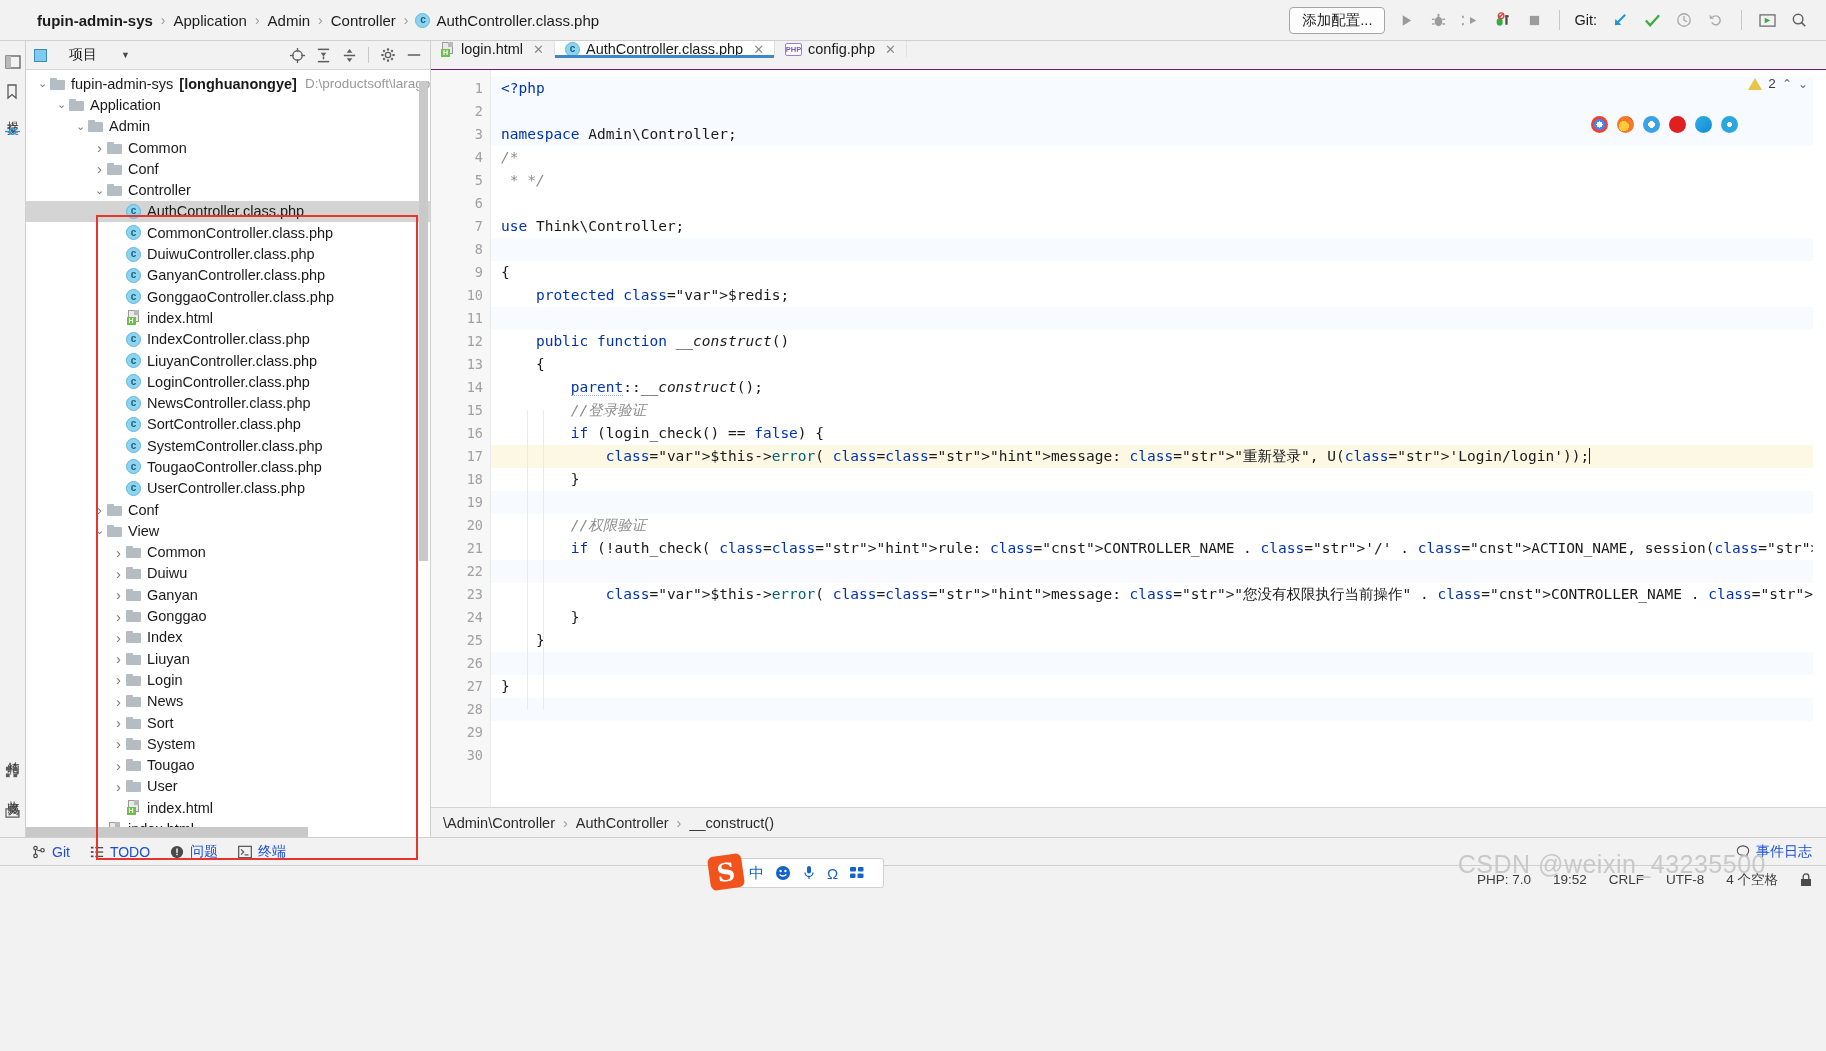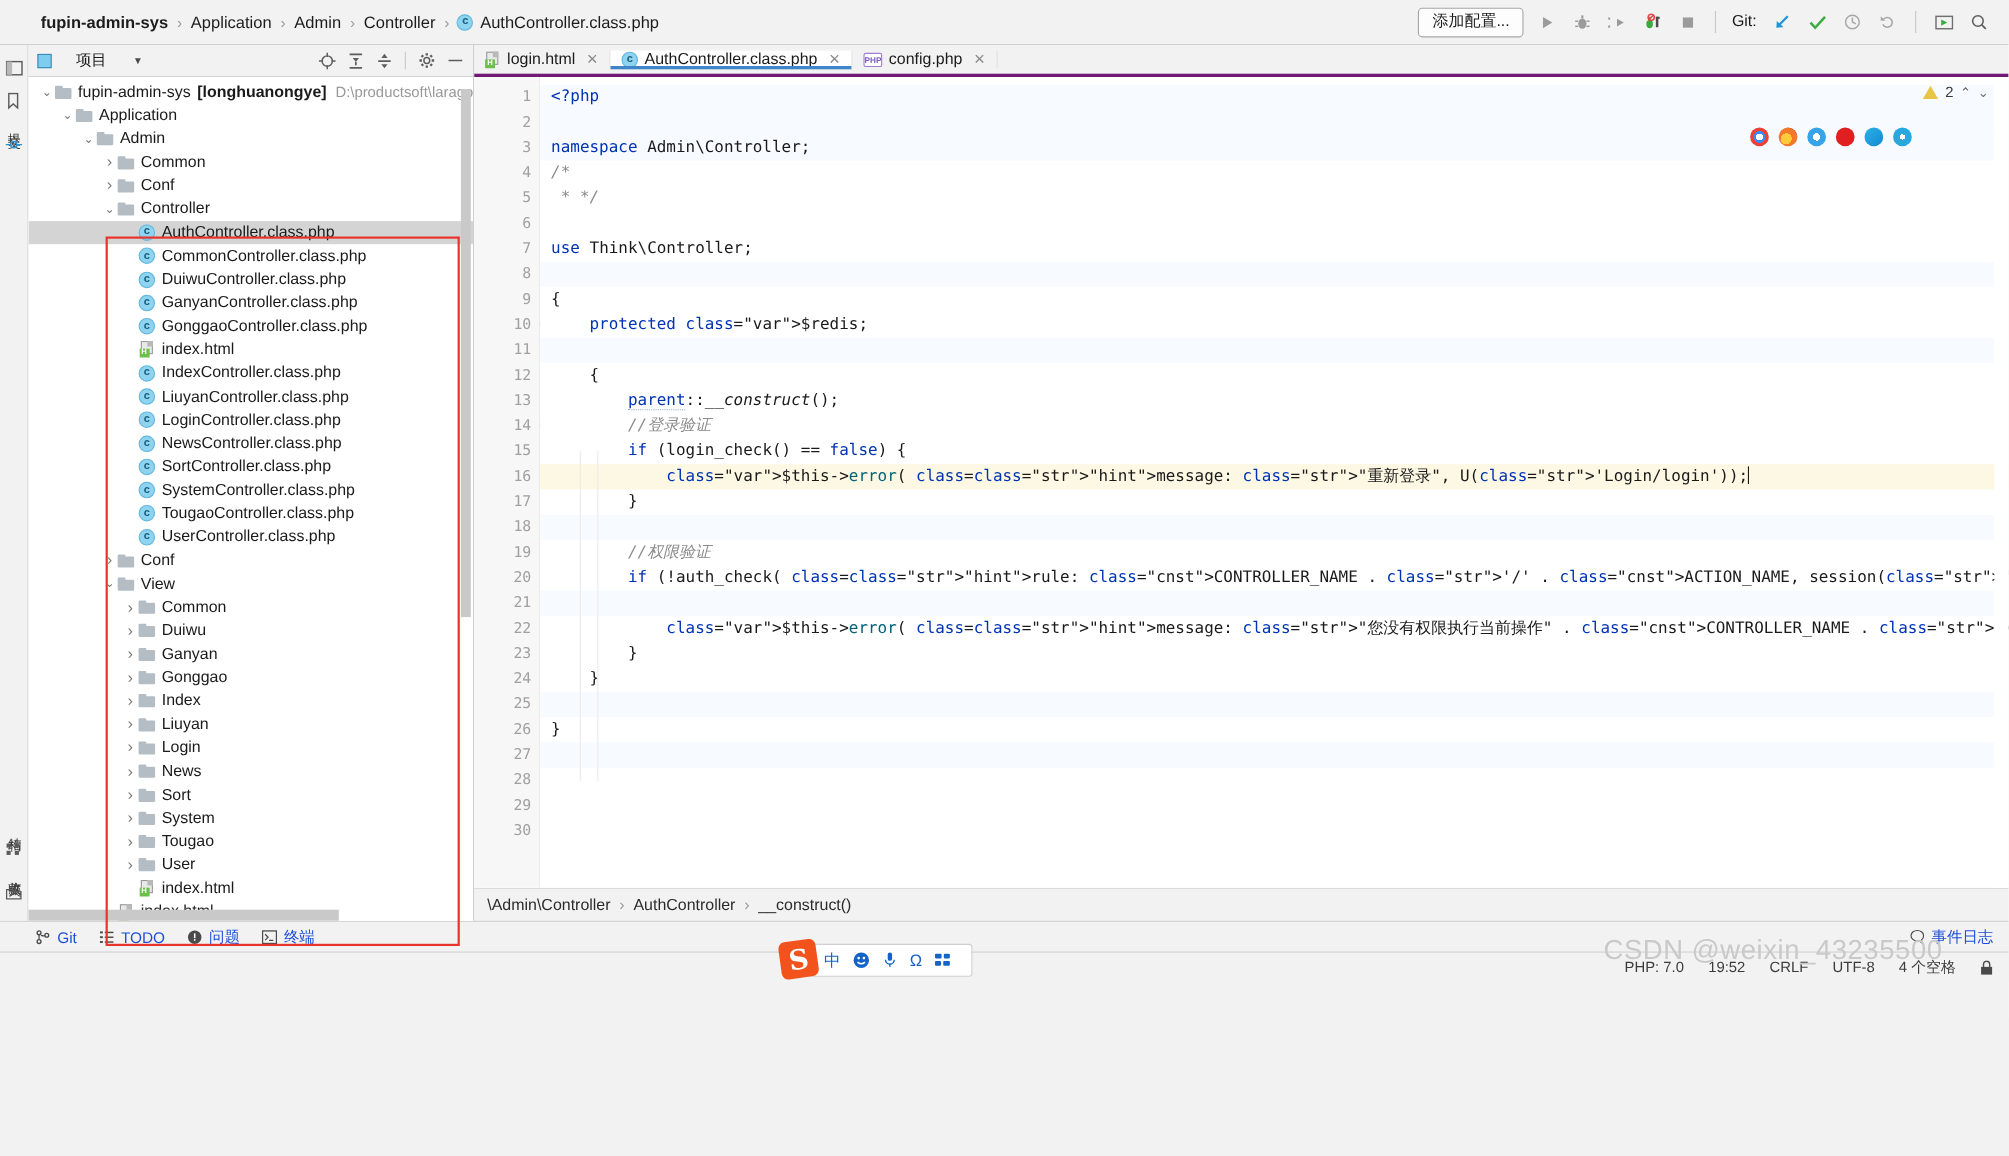--- a/index.html
+++ b/index.html
@@ -118,22 +118,22 @@
     background: #c9c9c9; border-radius: 0;
   }
   .hscroll-tree{
     position:absolute; left:0px; bottom: 0px; height:10px; width: 282px;
     background:#c9c9c9;
   }
 
   
   .editor-wrap { flex: 1; display: flex; flex-direction: column; min-width: 0; background: #fff; }
   .tabbar {
-    height: 29px; min-height: 29px; display: flex; align-items: center;
-    background: #f2f2f2; border-bottom: 3px solid #701a75;
+    height: 29px; min-height: 29px; display: flex; align-items: flex-start;
+    background: #f2f2f2; border-bottom: 1px solid #701a75;
   }
   .tab {
     display: flex; align-items: center; gap: 6px; padding: 0 10px;
     font-size: 14.5px; color: #1a1a1a; border-right: 1px solid #e1e1e1;
     position: relative; white-space: nowrap;
   }
   .tab.active { background: #ffffff; }
   .tab.active:after {
     content:''; position:absolute; left:0; right:0; bottom:-1px; height:3px; background:#3e86c9;
   }
@@ -782,20 +782,21 @@
             <div class="cline alt"></div>
             <div class="cline alt"><span class="kw">namespace</span> Admin\Controller;</div>
             <div class="cline"><span class="cmt">/*</span></div>
             <div class="cline"><span class="cmt"> * */</span></div>
             <div class="cline"></div>
             <div class="cline"><span class="kw">use</span> Think\Controller;</div>
             <div class="cline alt"></div>
             <div class="cline">{</div>
             <div class="cline">    <span class="kw">protected</span> <span <span="" class="kw">class</span>="var"&gt;$redis;</div>
             <div class="cline alt"></div>
+            <div class="cline">    <span class="kw">public</span> <span class="kw">function</span> <span class="ital">__construct</span>()</div>
             <div class="cline">    {</div>
             <div class="cline">        <span class="kw und">parent</span>::<span class="ital">__construct</span>();</div>
             <div class="cline"><span class="cmt">        //登录验证</span></div>
             <div class="cline">        <span class="kw">if</span> (login_check() == <span class="kw">false</span>) {</div>
             <div class="cline hl">            <span <span="" class="kw">class</span>="var"&gt;$this-&gt;<span class="fn">error</span>( <span <span="" class="kw">class</span>=<span <span="" class="kw">class</span>="str"&gt;"hint"&gt;message: <span <span="" class="kw">class</span>="str"&gt;"重新登录", U(<span <span="" class="kw">class</span>="str"&gt;'Login/login'));<span class="caret-bar"></span></div>
             <div class="cline">        }</div>
             <div class="cline alt"></div>
             <div class="cline"><span class="cmt">        //权限验证</span></div>
             <div class="cline">        <span class="kw">if</span> (!auth_check( <span <span="" class="kw">class</span>=<span <span="" class="kw">class</span>="str"&gt;"hint"&gt;rule: <span <span="" class="kw">class</span>="cnst"&gt;CONTROLLER_NAME . <span <span="" class="kw">class</span>="str"&gt;'/' . <span <span="" class="kw">class</span>="cnst"&gt;ACTION_NAME, session(<span <span="" class="kw">class</span>="str"&gt;"admin.id"))) {</div>
             <div class="cline alt"></div>

